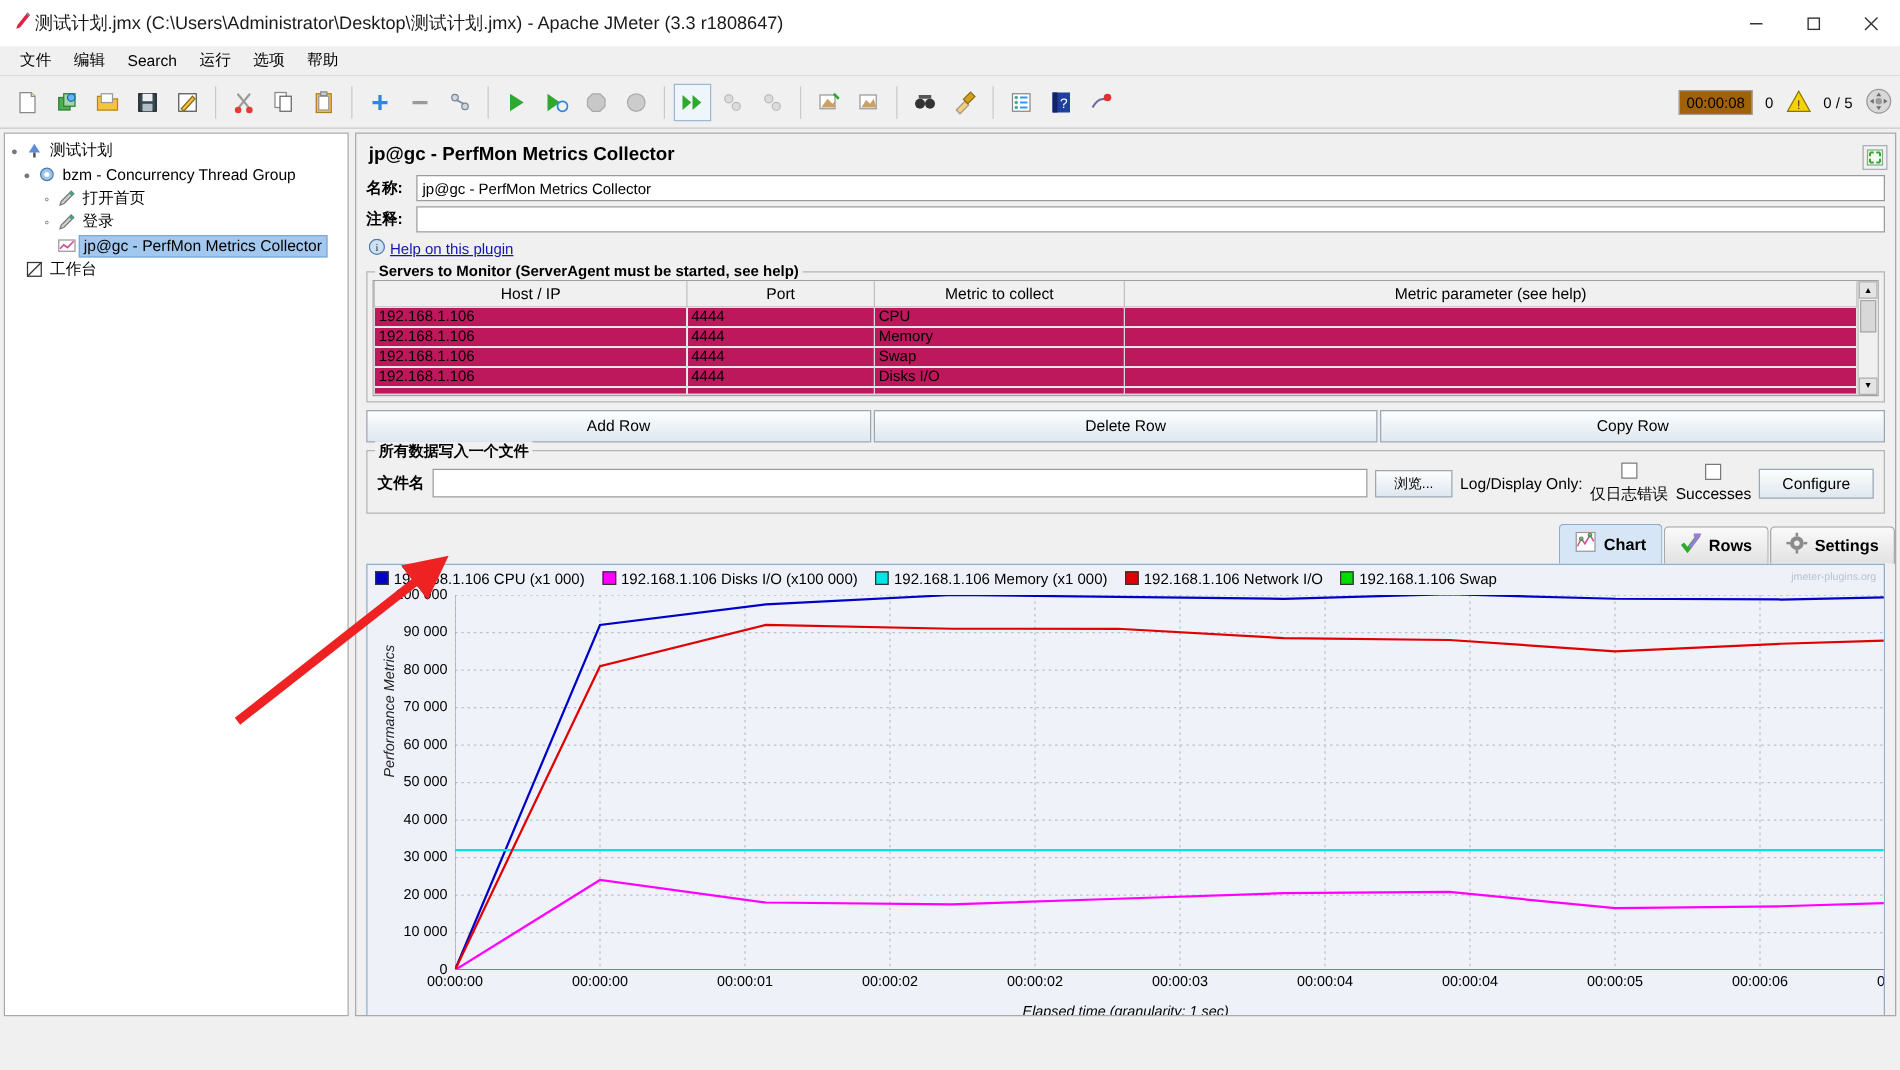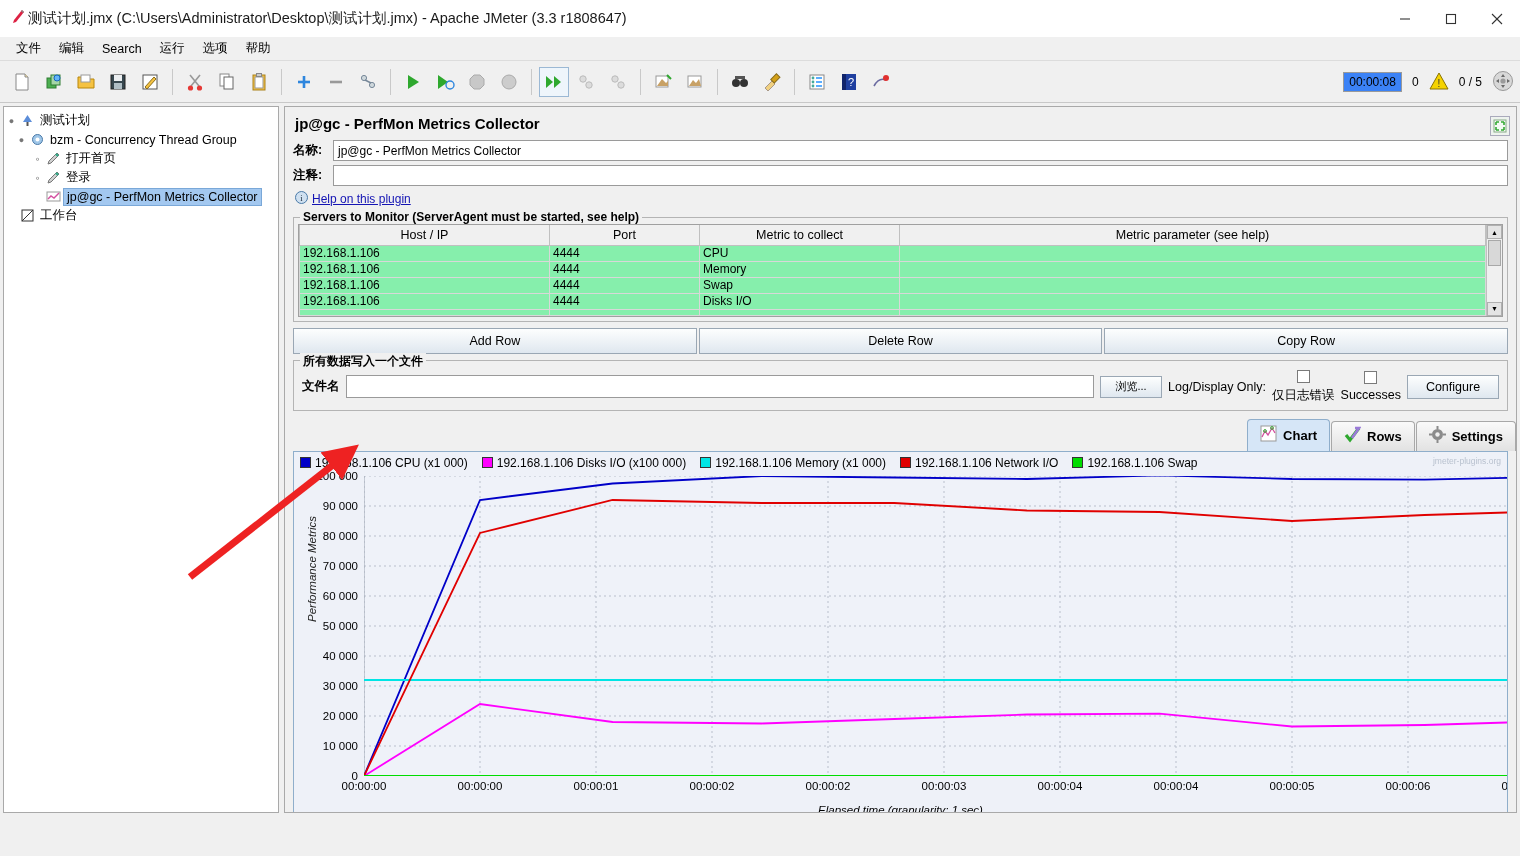--- a/index.html
+++ b/index.html
@@ -28,21 +28,21 @@
   
   .toolbar{ height:42px; background:#f0f0f0; display:flex; align-items:center;
             padding:0 6px; border-bottom:1px solid #c8c8c8; position:relative;}
   .tgroup{ display:flex; align-items:center; }
   .tsep{ width:1px; height:26px; background:#c9c9c9; margin:0 6px;}
   .tbtn{ width:30px; height:30px; margin:0 1px; border:1px solid transparent;
          display:flex; align-items:center; justify-content:center; background:transparent;}
   .tbtn svg{ display:block; }
   .status-area{ position:absolute; right:6px; top:0; height:42px; display:flex;
                 align-items:center; gap:10px;}
-  .timerbox{ border:1px solid #9a9a9a; background:#3b82f6; font-family:"Liberation Sans",sans-serif;
+  .timerbox{ border:1px solid #9a9a9a; background:#a16207; font-family:"Liberation Sans",sans-serif;
              font-size:12px; padding:2px 5px; min-width:58px; text-align:center;}
   .warncount{ font-size:12px; }
   .threadcount{ font-size:12px; }
   
   .main{ display:flex; height:713px; background:#f0f0f0; }
   .tree-panel{ width:276px; background:#fff; border:1px solid #a9a9a9;
                margin:3px 0 3px 3px; overflow:hidden; position:relative;}
   .splitter{ width:5px; background:#f0f0f0; cursor:col-resize;}
   .right-panel{ flex:1; background:#f0f0f0; margin:3px 3px 3px 0;
                 border:1px solid #a9a9a9; overflow:hidden; position:relative;}
@@ -69,21 +69,21 @@
   .groupbox{ margin:6px 8px 0 8px; border:1px solid #b4b4b4; position:relative; padding:6px 4px 4px 4px;
              background:#f0f0f0;}
   .grouptitle{ position:absolute; top:-8px; left:6px; background:#f0f0f0;
                padding:0 3px; font-size:12px; font-weight:bold;}
   
   .tblwrap{ display:flex; border:1px solid #a0a0a0; background:#fff;}
   .tbl{ flex:1; border-collapse:collapse; table-layout:fixed; font-size:12px;}
   .tbl th{ background:#f0f0f0; border:1px solid #c0c0c0; border-top:none;
            font-weight:normal; height:20px; font-size:12.5px;}
   .tbl td{ border:1px solid #d8d8d8; height:16px; padding:0 3px; font-size:12px;
-           background:#86efac; overflow:hidden; white-space:nowrap;}
+           background:#be185d; overflow:hidden; white-space:nowrap;}
   .tbl tr.partial td{ height:6px; color:#888; }
   .vscroll{ width:16px; background:#f0f0f0; border-left:1px solid #c0c0c0;
             display:flex; flex-direction:column; justify-content:space-between;}
   .vsbtn{ height:14px; background:#e4e4e4; border:1px solid #b0b0b0;
           display:flex;align-items:center;justify-content:center;font-size:7px;}
   .vsthumb{ height:26px; background:#d8d8d8; border:1px solid #a8a8a8; margin:1px;}
   .vstrack{ flex:1;}
   
   .btnrow{ display:flex; margin:6px 8px 0 8px; gap:2px;}
   .bigbtn{ flex:1; height:26px; border:1px solid #9aa7b4;

